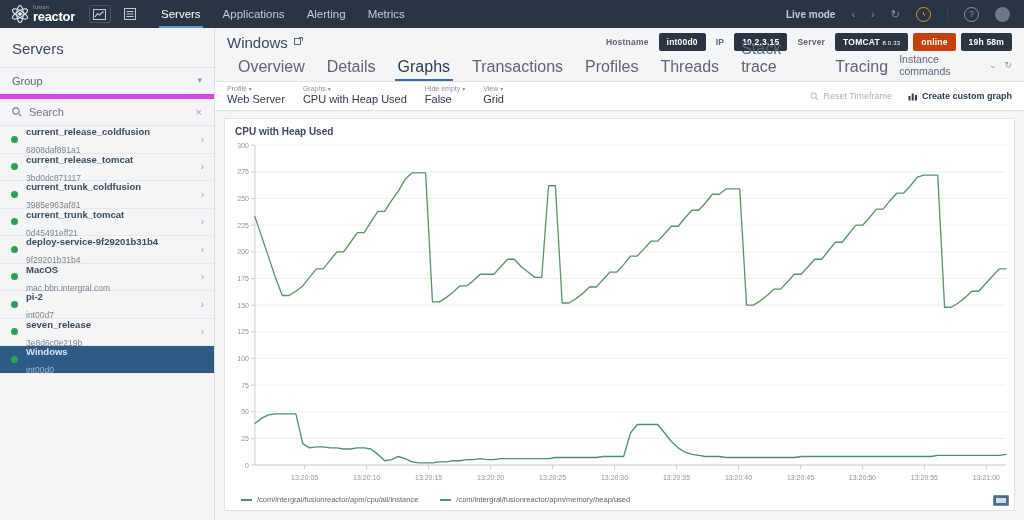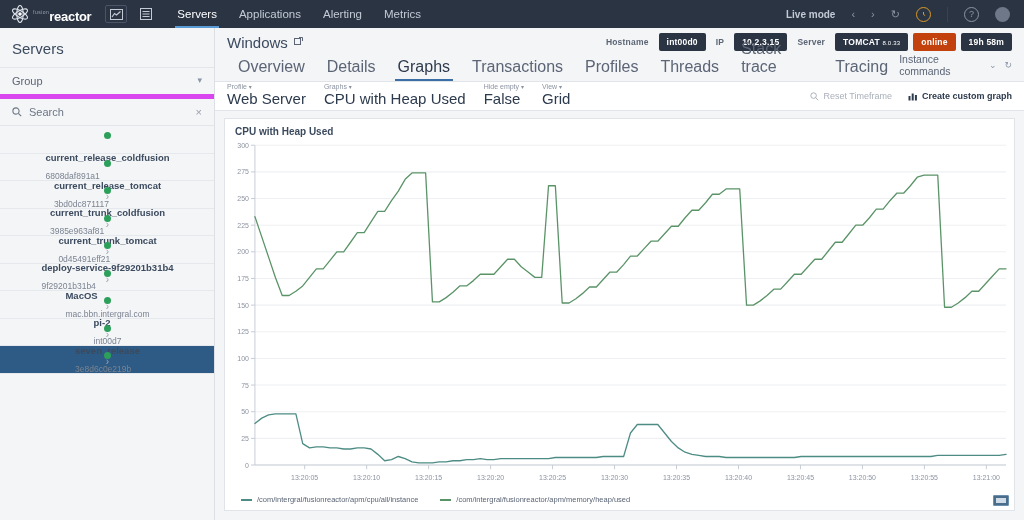--- a/index.html
+++ b/index.html
@@ -9,21 +9,21 @@
     background: #ffffff; overflow: hidden;
   }
 
   
   .topnav {
     height: 28px; background: #2b3443; display: flex; align-items: center;
     padding: 0 10px; position: relative;
   }
   .logo { display: flex; align-items: flex-end; gap: 3px; margin-right: 14px; }
   .logo-mark { width: 20px; height: 18px; position: relative; }
-  .logo-text { display: flex; line-height: 1; }
+  .logo-text { display: flex; flex-direction: column; line-height: 1; }
   .logo-fusion { font-size: 5px; color: #9aa4b4; letter-spacing: .5px; }
   .logo-reactor { font-size: 13px; color: #fff; font-weight: 600; letter-spacing: -.3px; }
   .nav-icon-btn {
     width: 22px; height: 18px; border: 1px solid #4a5466; border-radius: 2px;
     display: flex; align-items: center; justify-content: center; margin-right: 8px;
   }
   .nav-icon-btn.plain { border: none; }
   .nav-links { display: flex; align-items: center; gap: 22px; margin-left: 12px; height: 28px; }
   .nav-link {
     font-size: 11.5px; color: #c3cad6; height: 28px; display: flex;
@@ -66,21 +66,20 @@
     display: flex; align-items: center; gap: 7px; padding: 7px 12px;
     border-bottom: 1px solid #e2e5ea;
   }
   .sb-search-txt { font-size: 11px; color: #6d7685; flex: 1; }
   .sb-x { font-size: 11px; color: #98a0ad; }
   .sb-list { overflow: hidden; }
   .sb-item {
     display: flex; align-items: center; gap: 8px;
     padding: 6px 10px 6px 11px; border-bottom: 1px solid #e5e8ec;
     height: 27.5px;
-    flex-direction: column;
   }
   .sb-item.selected { background: #2e5b85; height: 27.5px; }
   .dot { width: 7px; height: 7px; border-radius: 50%; background: #2ca05a; flex-shrink: 0; }
   .sb-item-txt { flex: 1; min-width: 0; }
   .sb-name { font-size: 9.5px; font-weight: bold; color: #3b4a5e; line-height: 1.25; }
   .sb-id { font-size: 8.5px; color: #7a8391; line-height: 1.25; }
   .sb-item.selected .sb-name { color: #dbe6f2; }
   .sb-item.selected .sb-id { color: #9dbada; }
   .sb-chev { font-size: 10px; color: #9aa3b0; }
 
@@ -122,21 +121,21 @@
   .chev-sm { font-size: 9px; color: #8c95a6; }
 
   .toolbar {
     height: 30px; background: #ffffff; border-top: 1px solid #e0e3e8;
     border-bottom: 1px solid #e0e3e8; display: flex; align-items: center;
     padding: 0 12px; gap: 0;
   }
   .tb-group { padding-right: 18px; }
   .tb-label { font-size: 7px; color: #8b93a1; line-height: 1.1; }
   .tb-label .car { font-size: 6px; }
-  .tb-value { font-size: 15px; color: #2c3a4d; line-height: 1.25; }
+  .tb-value { font-size: 11px; color: #2c3a4d; line-height: 1.25; }
   .toolbar-right { margin-left: auto; display: flex; align-items: center; gap: 16px; }
   .tb-btn { font-size: 9px; display: flex; align-items: center; gap: 4px; }
   .tb-btn.disabled { color: #a9b0ba; }
   .tb-btn.strong { color: #2c3a4d; font-weight: bold; }
 
   
   .chart-outer { flex: 1; padding: 7px 9px 9px 9px; min-height: 0; }
   .chart-card {
     background: #ffffff; border: 1px solid #e0e3e8; height: 100%;
     display: flex; flex-direction: column; position: relative;

